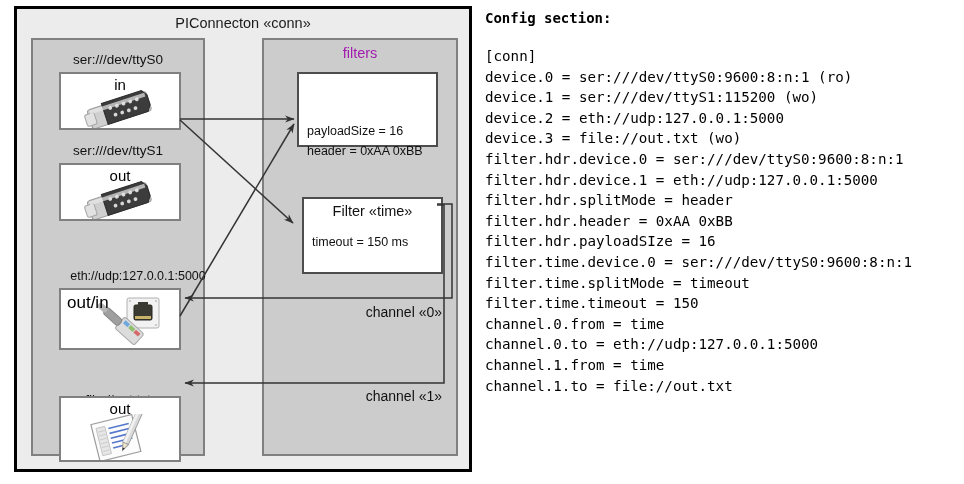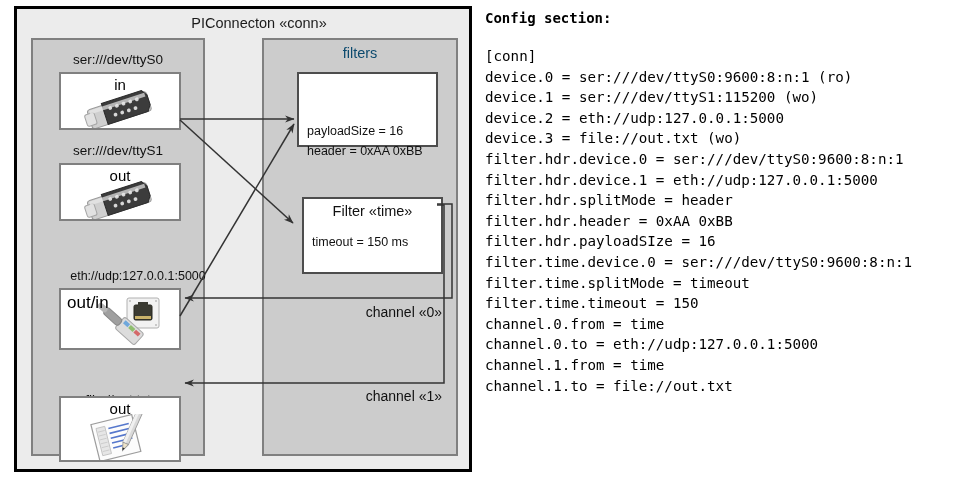--- a/index.html
+++ b/index.html
@@ -22,36 +22,35 @@
     background: #ececec;
     box-sizing: border-box;
   }
   #diagram-title {
     position: absolute;
     left: 0; top: 6px;
     width: 100%;
     text-align: center;
     font-size: 14.5px;
     color: #1a1a1a;
-    margin-left: 16px;
   }
 
   .group-box {
     position: absolute;
     background: #cccccc;
     border: 2px solid #808080;
     box-sizing: border-box;
   }
   .group-title {
     position: absolute;
     left: 0; top: 5px;
     width: 100%;
     text-align: center;
     font-size: 14.5px;
-    color: #0c4a6e;
+    color: #a21caf;
   }
 
   
   #devices-group { left: 14px; top: 29px; width: 174px; height: 418px; }
   #filters-group { left: 245px; top: 29px; width: 196px; height: 418px; }
 
   .device-label {
     position: absolute;
     width: 100%;
     text-align: center;

